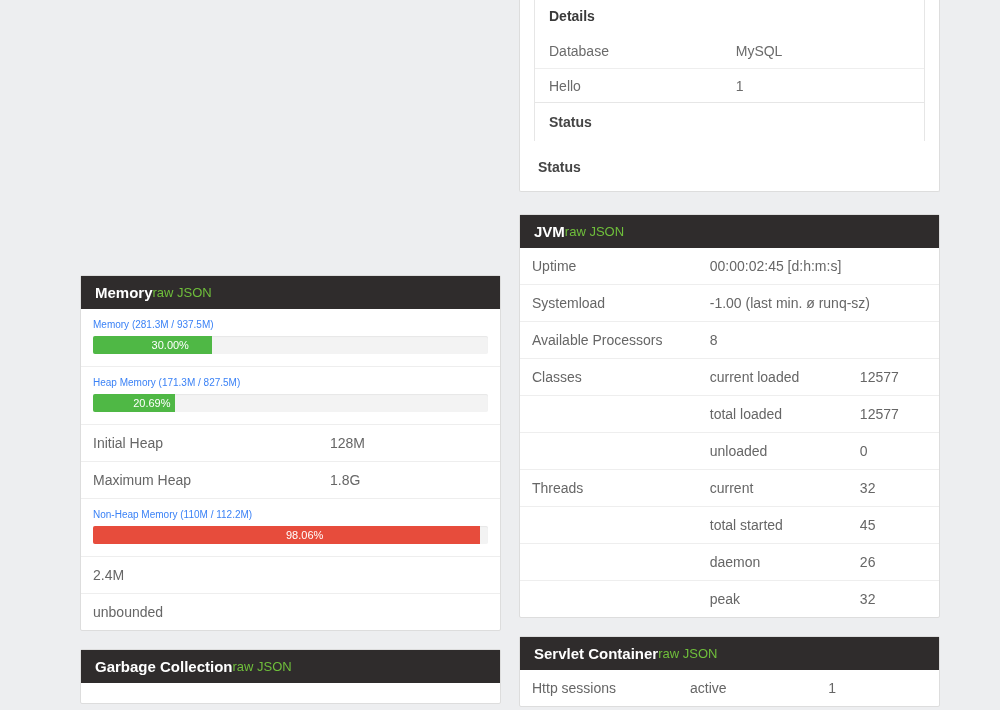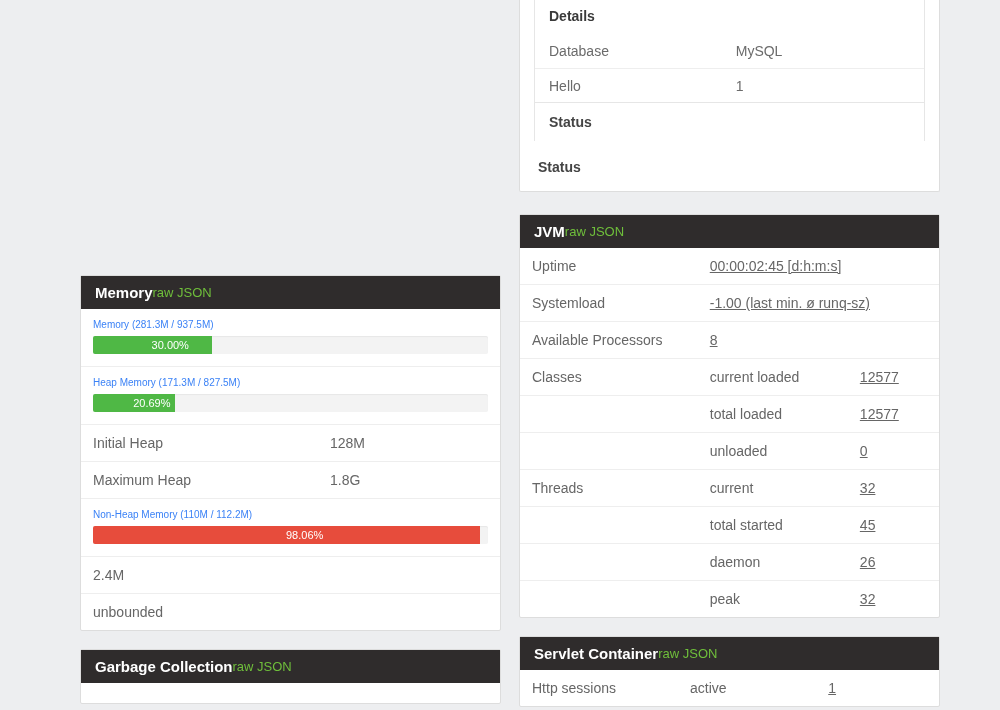--- a/index.html
+++ b/index.html
@@ -124,21 +124,21 @@
       padding: 10px 12px;
       border-bottom: 1px solid #eee;
       color: #666;
       font-size: 14px;
     }
     .kv-row:last-child { border-bottom: none; }
     .kv-row .k { flex: 0 0 60%; }
     .kv-row .v { flex: 1; }
     .kv-row3 .k { flex: 0 0 40%; }
     .kv-row3 .m { flex: 0 0 35%; }
-    .kv-row3 .v { flex: 1; text-decoration: underline; }
+    .kv-row3 .v { flex: 1; }
     .left-top-spacer { height: 257px; }
   </style>
 </head>
 <body>
 
 <div class="container">
 
   <div class="col">
     <div class="left-top-spacer"></div>
 

